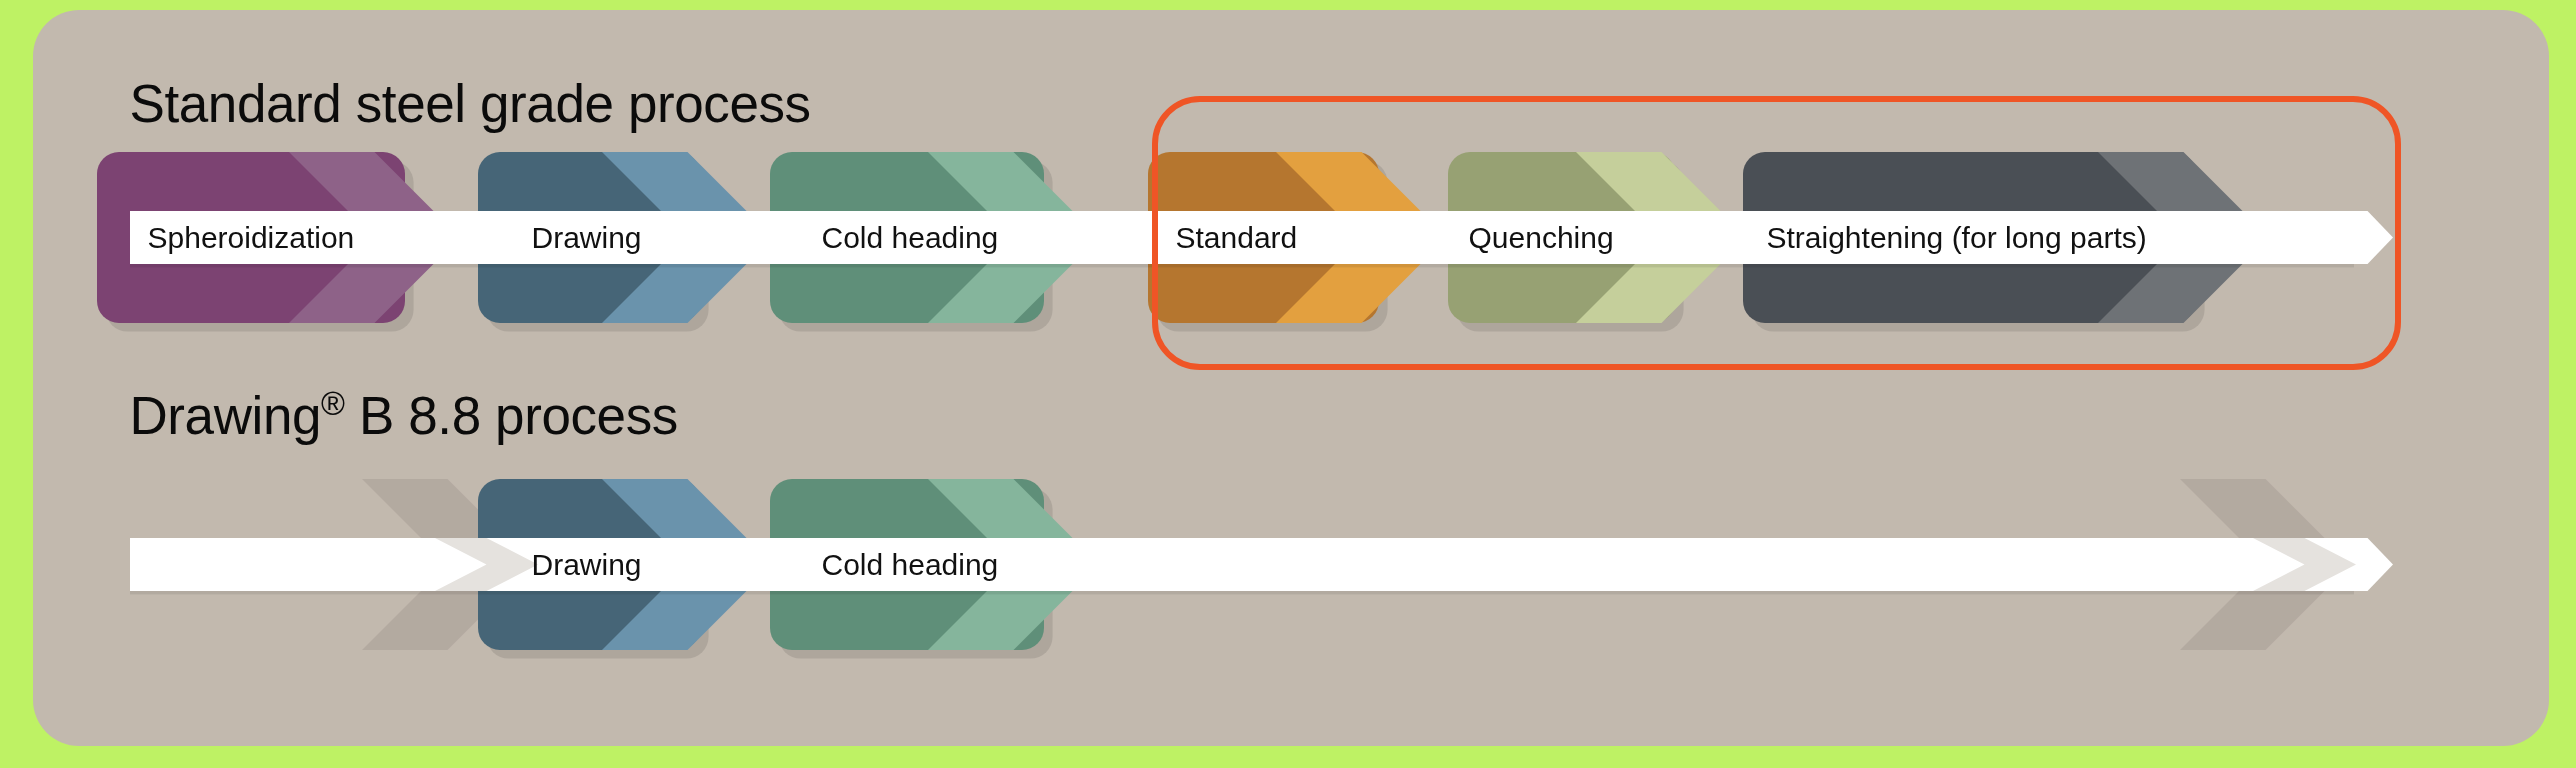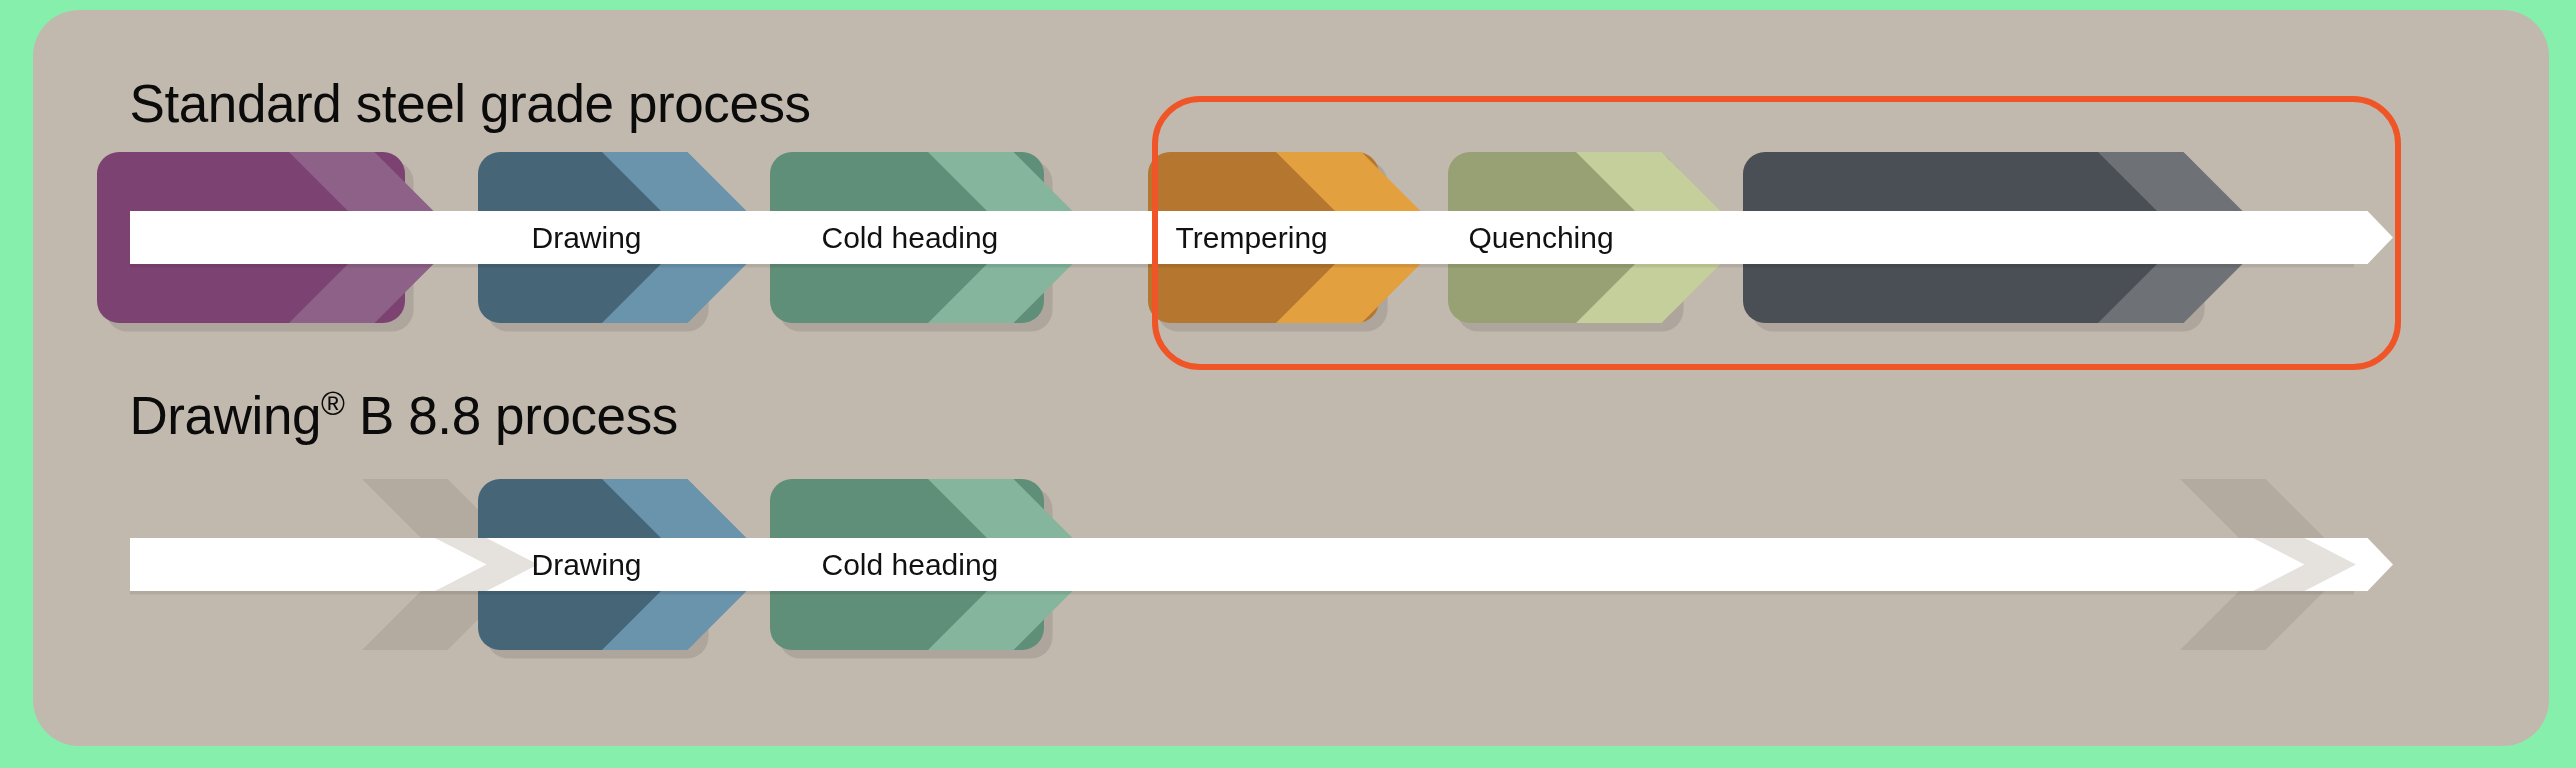--- a/index.html
+++ b/index.html
@@ -1,20 +1,20 @@
 <!DOCTYPE html>
 <html style="font-size:13.7px"><head>
 <meta charset="utf-8">
 <title>Process Diagram</title>
 <style>
   html,body{margin:0;padding:0;background:#000;}
   body{width:2576px;height:769px;overflow:hidden;
        font-family:"Liberation Sans","DejaVu Sans",sans-serif;}
 
-  #stage{position:relative;width:2576px;height:769px;background:#86efac;}
+  #stage{position:relative;width:2576px;height:769px;background:#bef264;}
 
   .panel{position:absolute;left:32.5px;top:10.3px;width:2516px;height:736px;
          background:#C2B9AE;border-radius:46px;}
 
   .sec-title{position:absolute;color:#0b0b0b;font-weight:400;
              letter-spacing:-0.4px;white-space:nowrap;
              font-family:"Liberation Sans","DejaVu Sans",sans-serif;}
   #title-standard{left:97px;top:63px;font-size:53px;}
   #title-freeform{left:97px;top:375px;font-size:53px;}
   #title-freeform .reg{font-size:32.5px;vertical-align:super;line-height:0;}
@@ -147,24 +147,26 @@
         <svg viewBox="0 0 46 62" preserveAspectRatio="none">
           <polygon points="0,0 16,0 46,31 16,62 0,62" fill="#ffffff"></polygon>
         </svg>
       </div>
       <div class="notch" style="left:2149px;top:201px;width:39px;">
         <svg viewBox="0 0 46 62" preserveAspectRatio="none">
           <polygon points="0,0 16,0 46,31 16,62 0,62" fill="#ffffff"></polygon>
         </svg>
       </div>
 
+      <div class="lbl" style="left:115px;top:201px;">Spheroidization</div>
       <div class="lbl" style="left:499px;top:201px;">Drawing</div>
       <div class="lbl" style="left:789px;top:201px;">Cold heading</div>
-      <div class="lbl" style="left:1143px;top:201px;">Trempering</div>
+      <div class="lbl" style="left:1143px;top:201px;">Standard</div>
       <div class="lbl" style="left:1436px;top:201px;">Quenching</div>
+      <div class="lbl" style="left:1734px;top:201px;">Straightening (for long parts)</div>
 
       <div class="highlight" style="left:1119px;top:86px;width:1249px;height:274px;"></div>
     </div>
 
     <div class="sec-title" id="title-freeform">
       <span>Drawing</span><span class="reg">®</span><span> B 8.8 process</span>
     </div>
 
     <div class="row">
 

